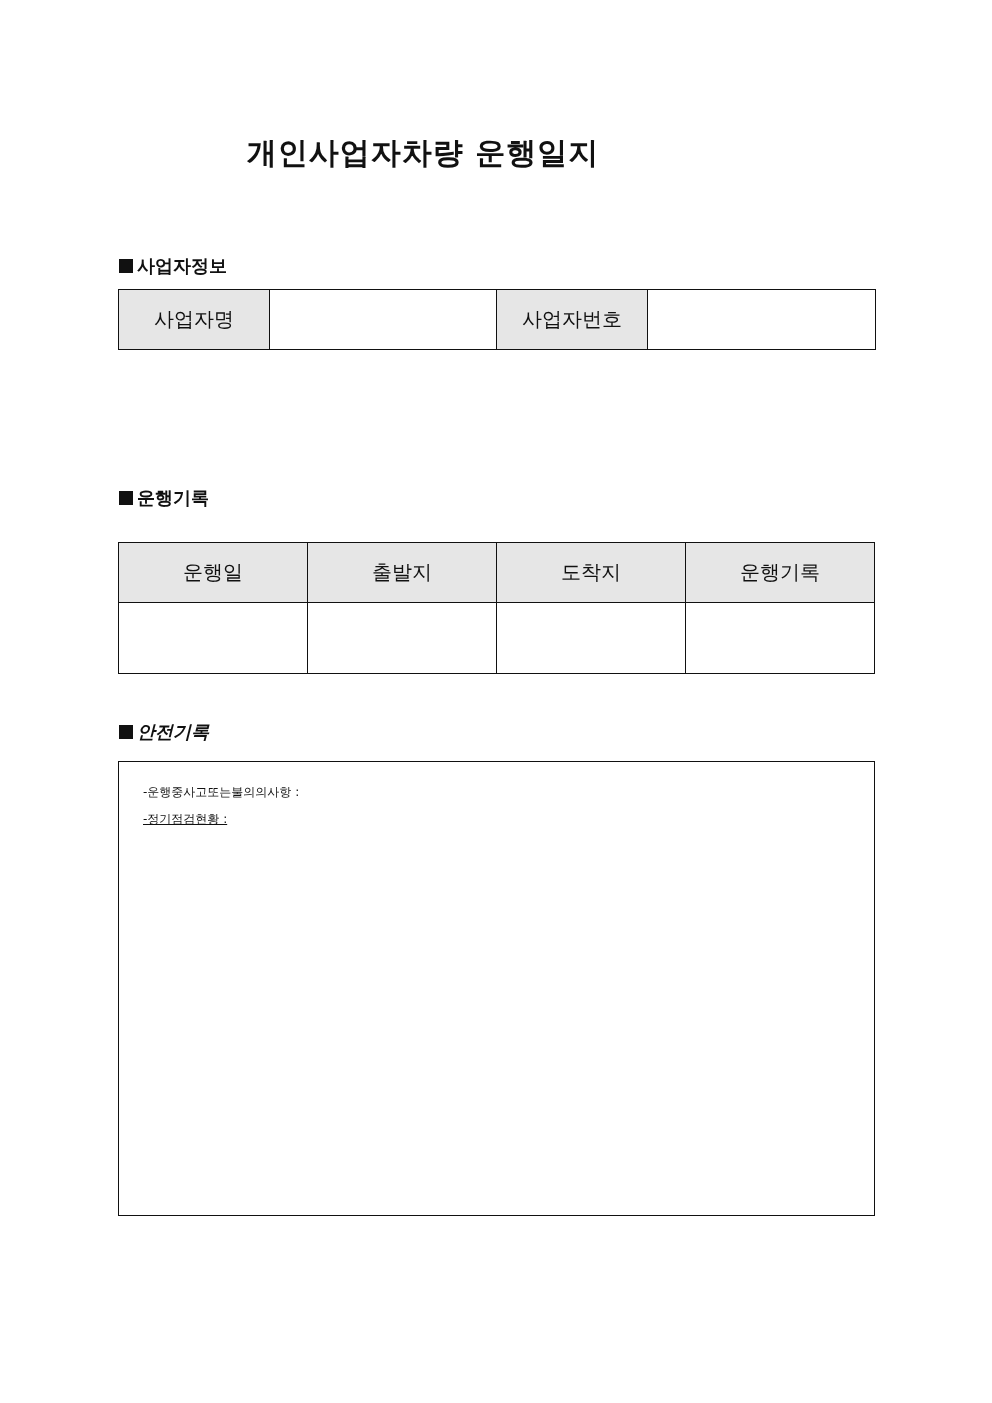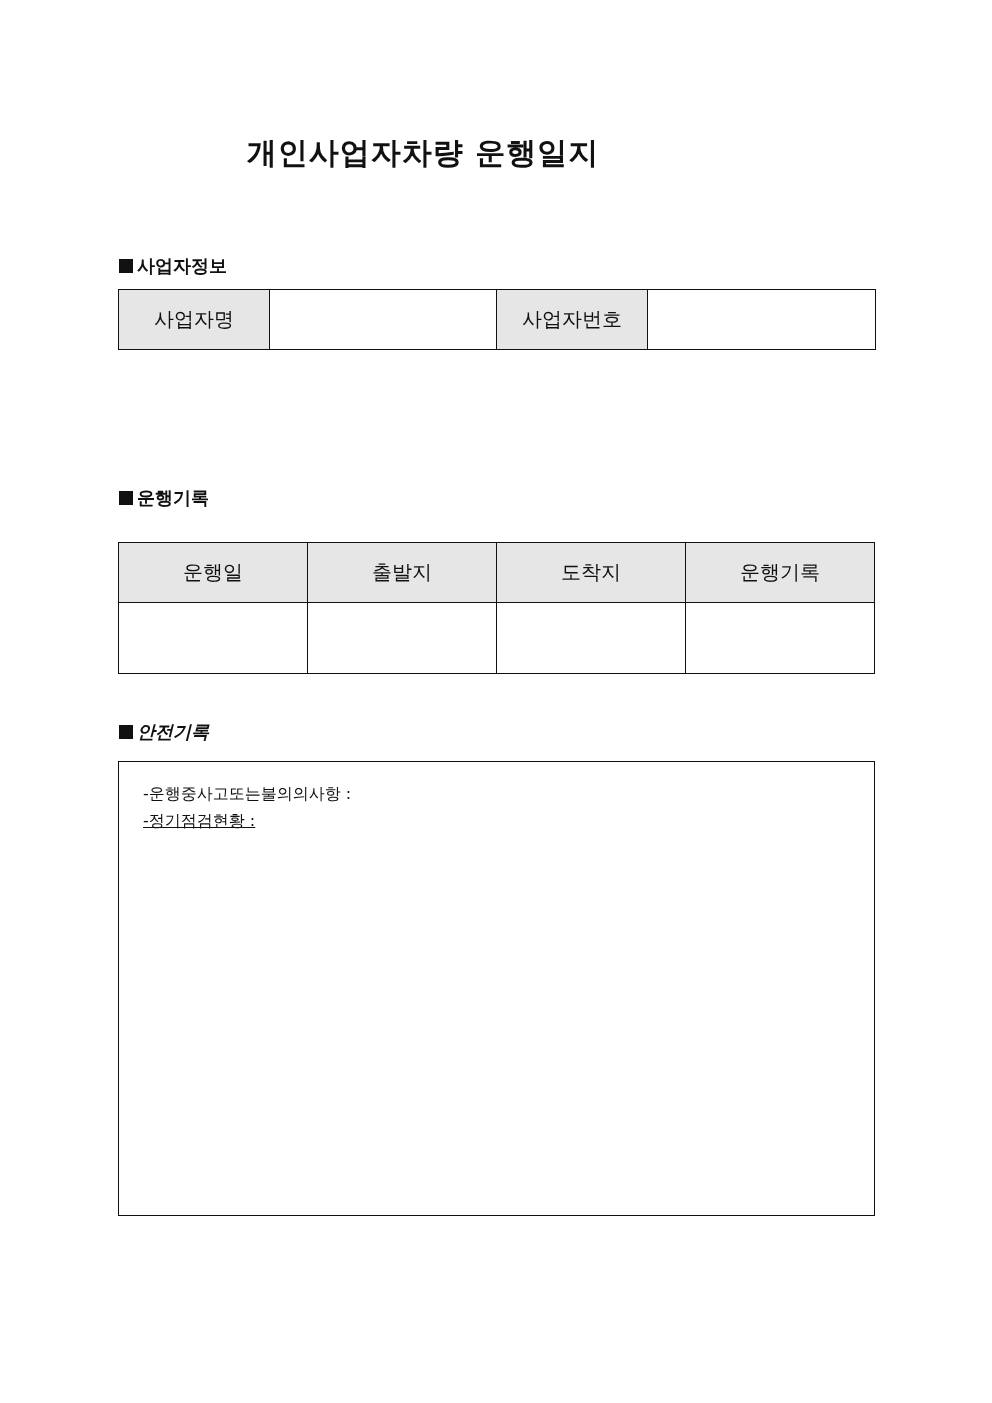--- a/index.html
+++ b/index.html
@@ -4,21 +4,21 @@
   <style>
     html, body { margin: 0; padding: 0; background: #ffffff; }
     body { width: 992px; height: 1403px; position: relative; font-family: "DejaVu Sans", "Liberation Sans", sans-serif; color: #111; }
     .title { position: absolute; left: 0; top: 133px; width: 846px; text-align: center; font-size: 30px; font-weight: bold; letter-spacing: 1px; }
     .section-head { position: absolute; left: 119px; font-size: 18px; font-weight: bold; display: flex; align-items: center; gap: 4px; }
     .square { display: inline-block; width: 14px; height: 14px; background: #111; }
     table { position: absolute; left: 118px; width: 757px; border-collapse: collapse; table-layout: fixed; }
     td { border: 1.3px solid #111; font-size: 20px; text-align: center; vertical-align: middle; padding: 16px; margin-top: 11px; }
     td.label { background: #e6e6e6; }
     .safety-box { position: absolute; left: 118px; top: 761px; width: 755px; height: 453px; border: 1.3px solid #111; }
-    .safety-line { position: absolute; left: 24px; font-size: 16px; }
+    .safety-line { position: absolute; left: 24px; font-size: 12px; }
   </style>
 </head>
 <body>
 
 <div class="title">개인사업자차량 운행일지</div>
 
 <div class="section-head" style="top:254px;">
   <span class="square"></span>
   <span>사업자정보</span>
 </div>

